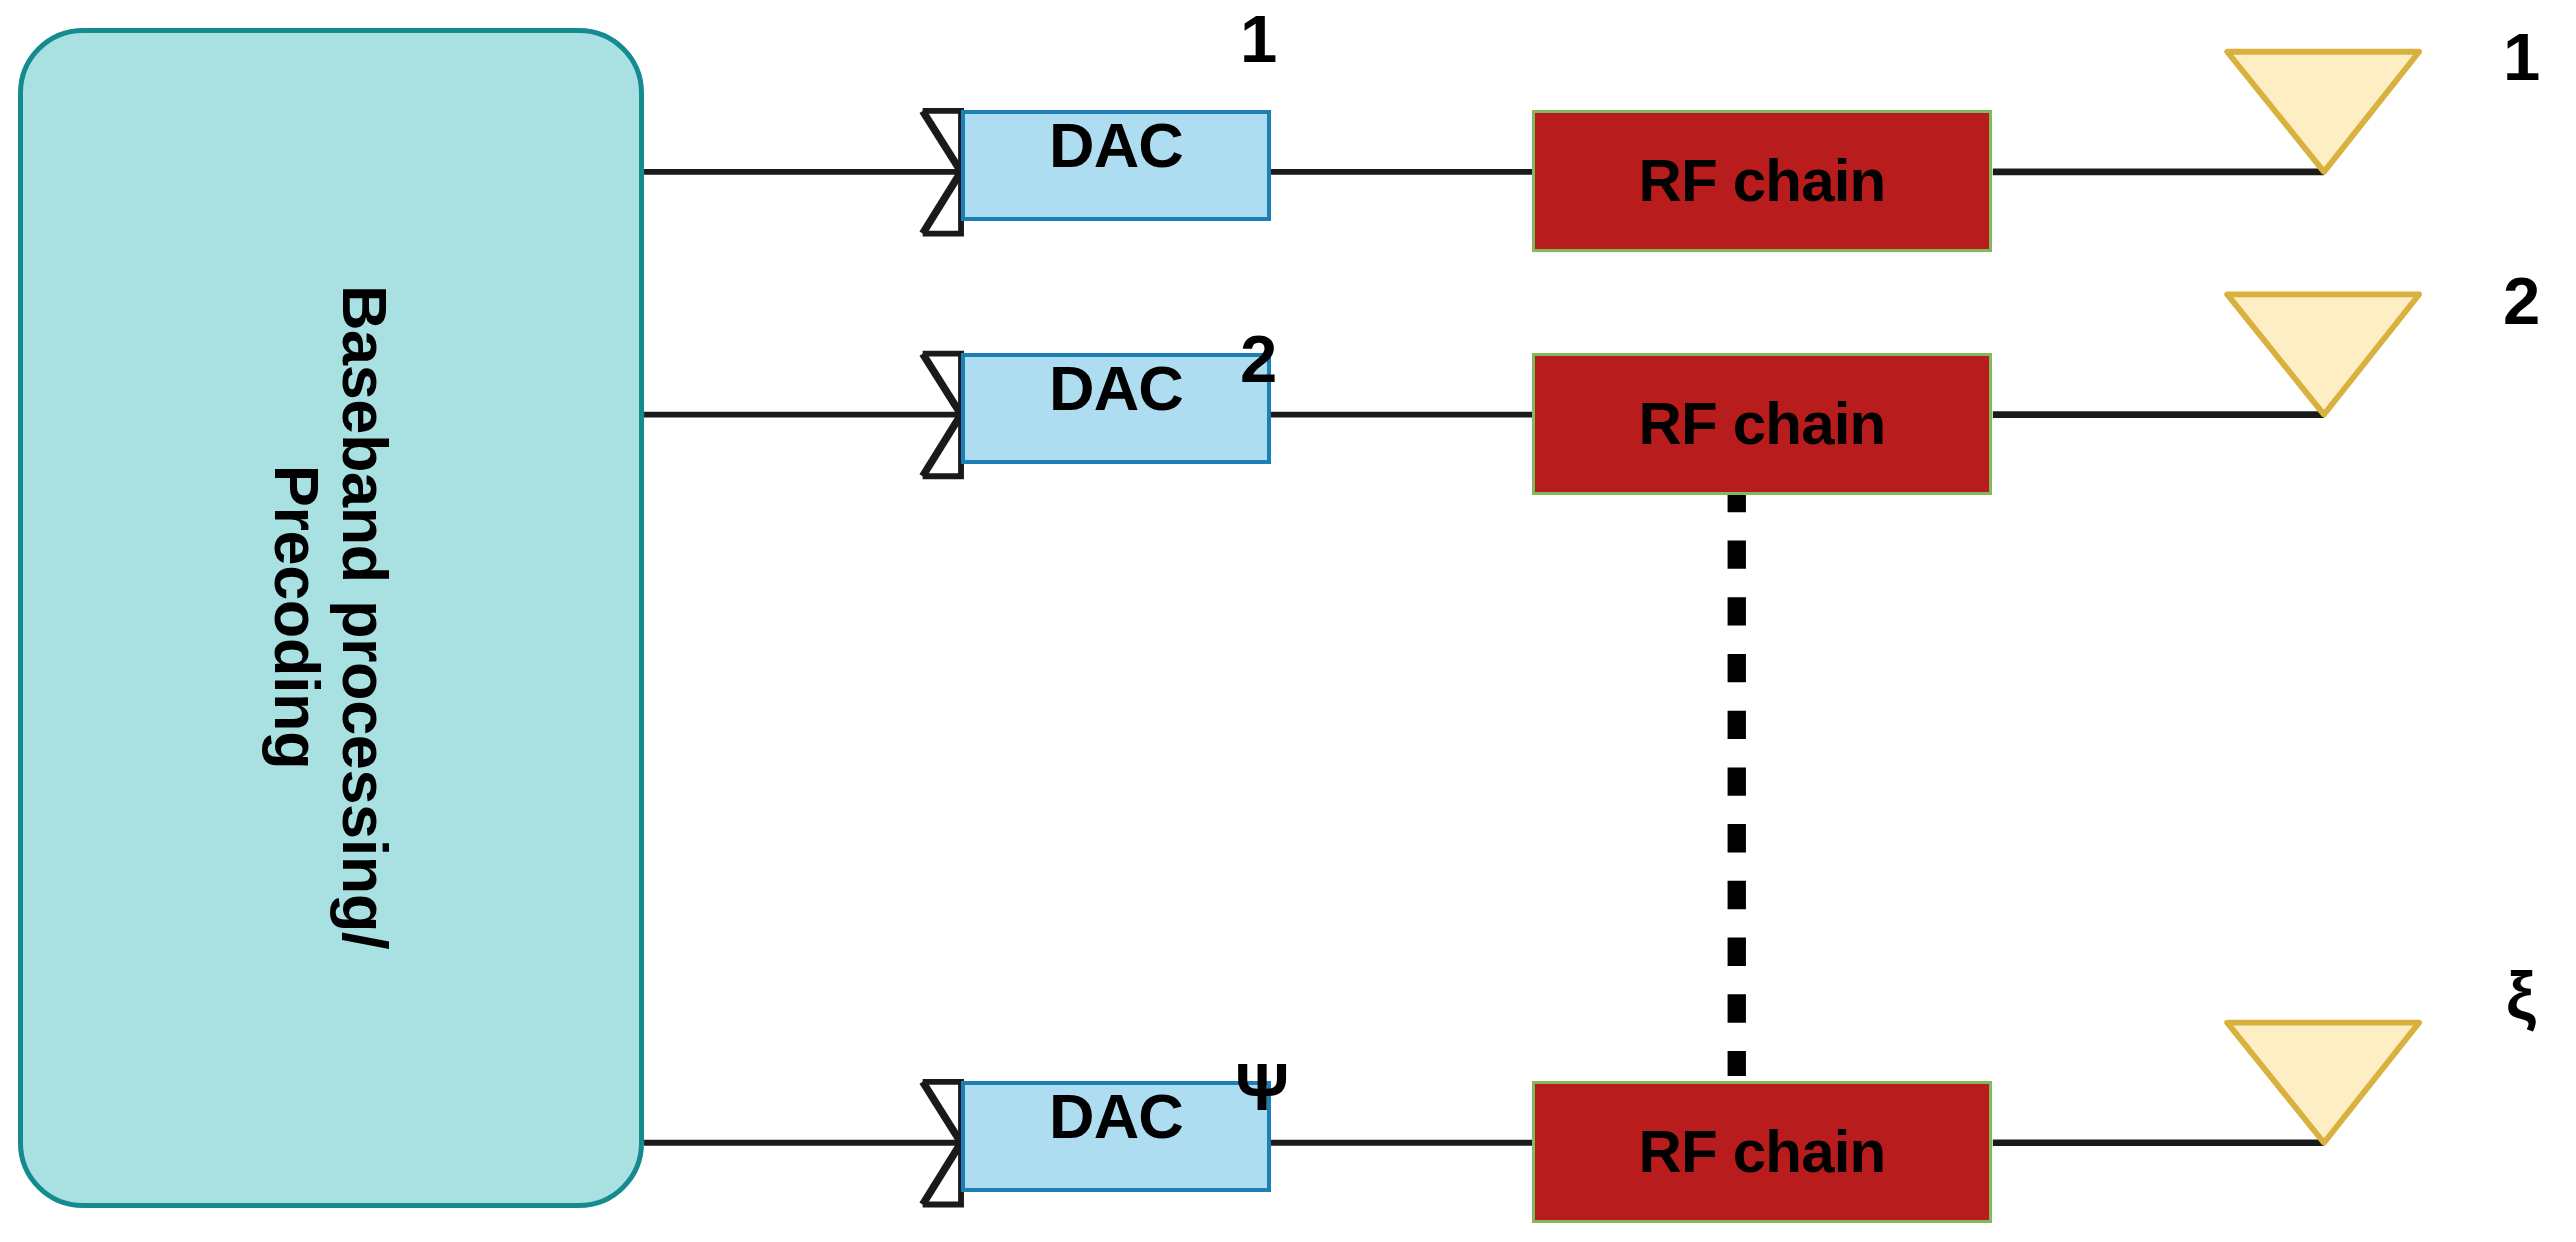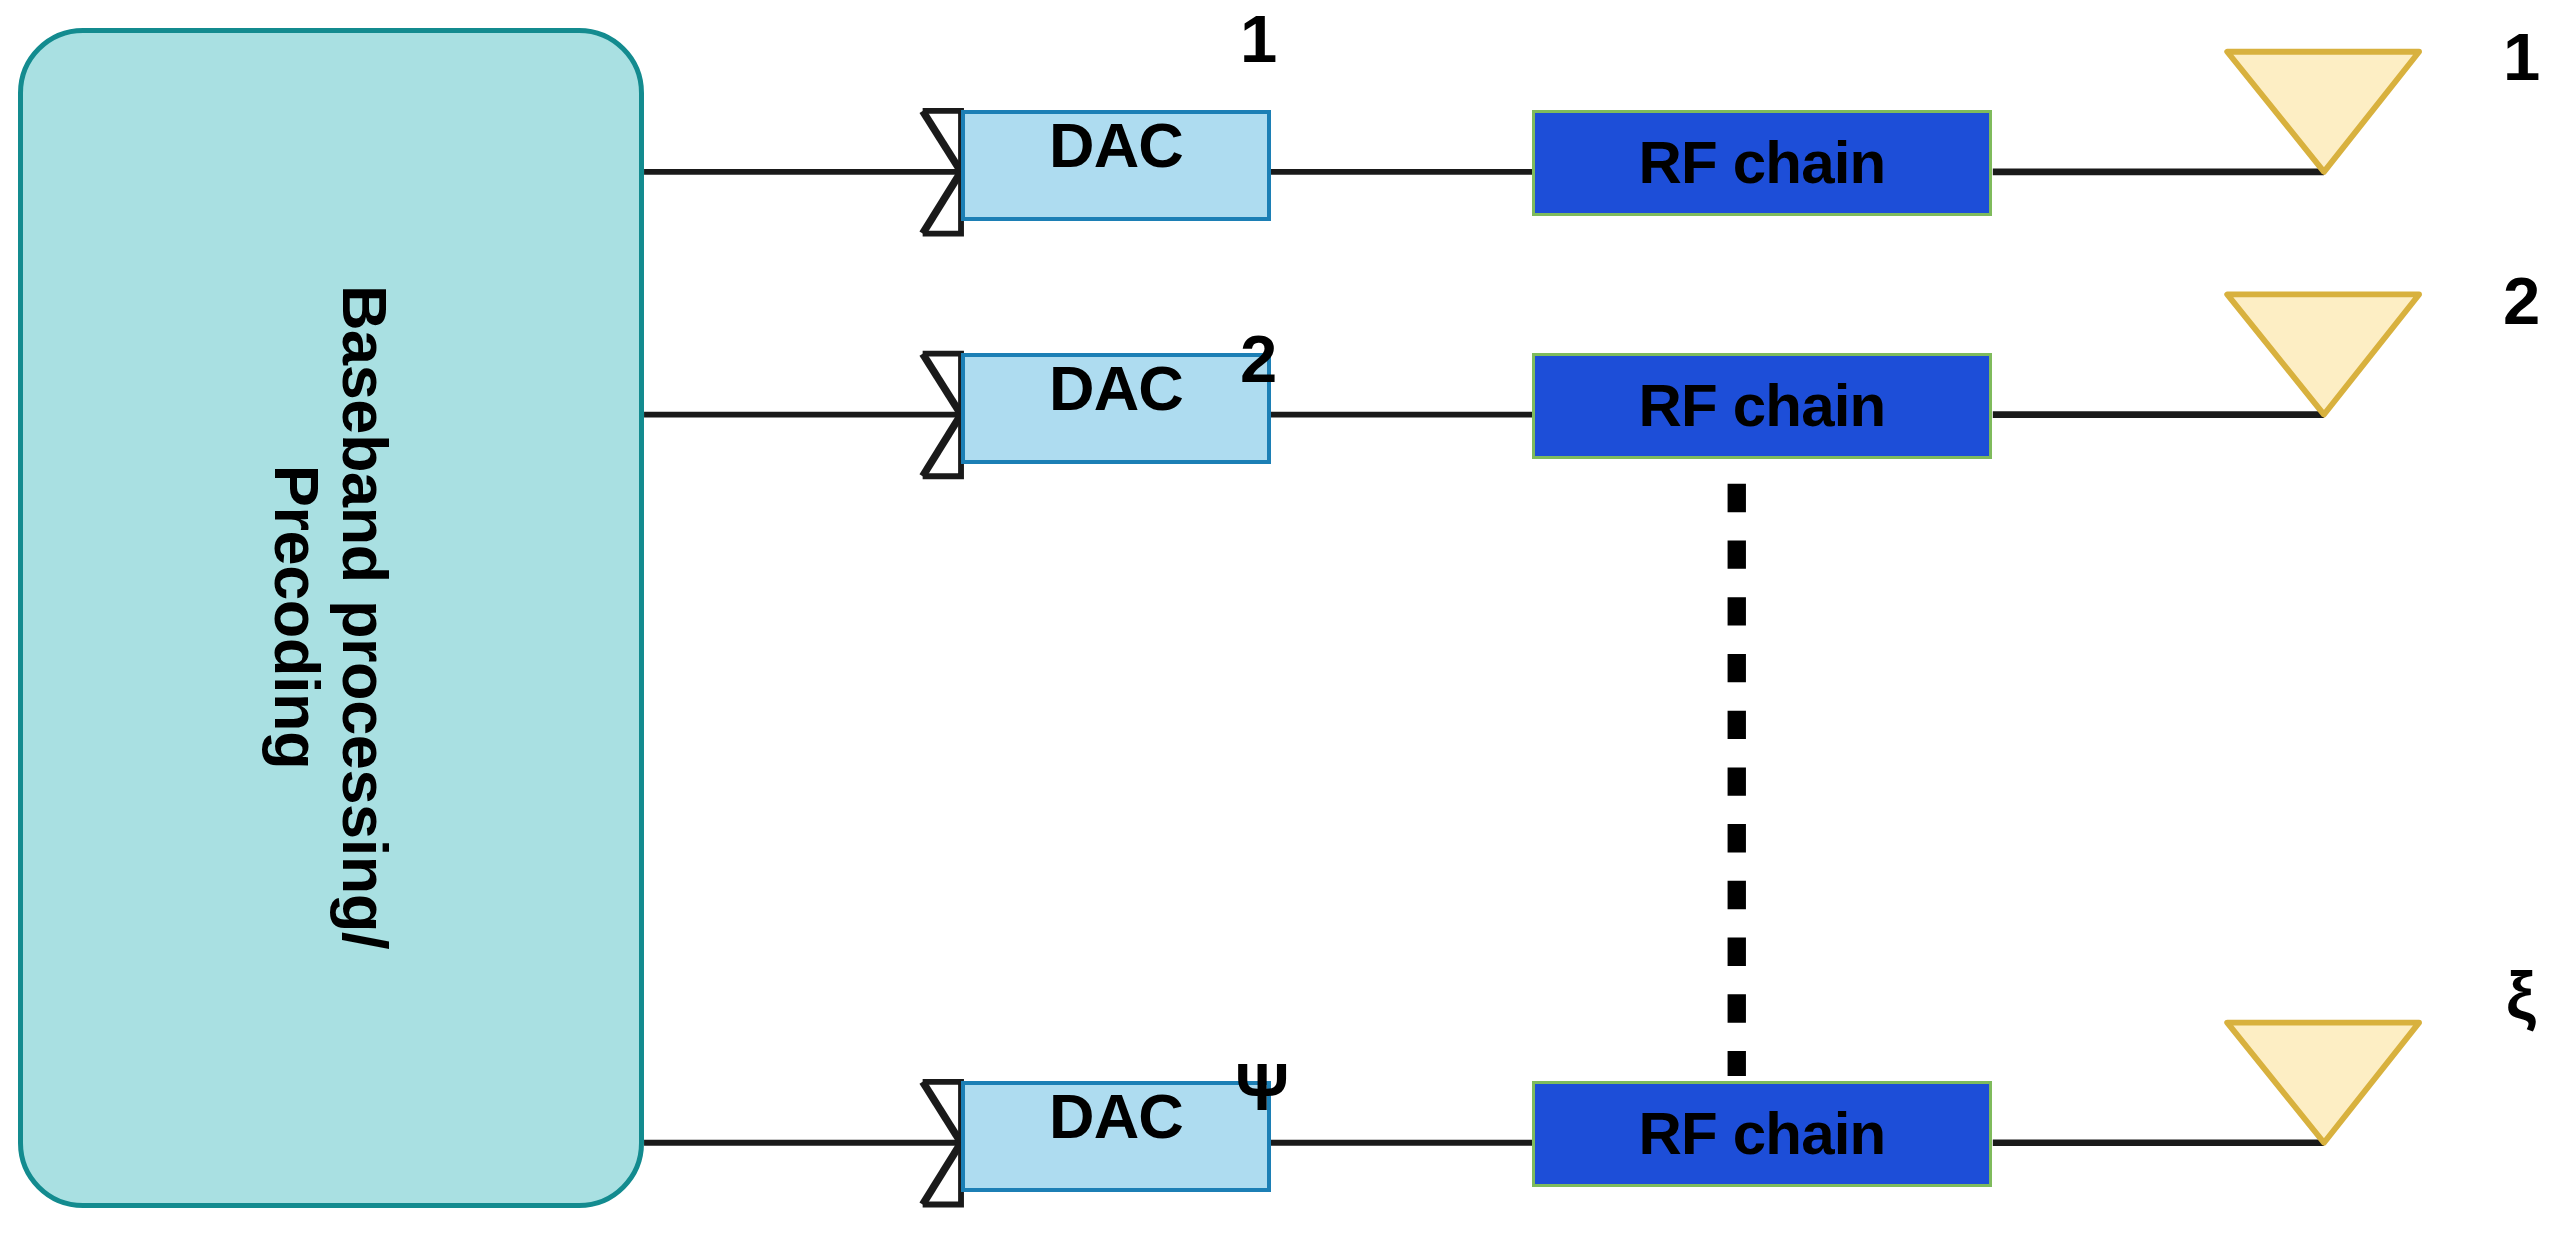--- a/index.html
+++ b/index.html
@@ -74,22 +74,22 @@
     font-size: 63px;
     font-weight: bold;
     color: #000000;
     letter-spacing: -0.8px;
     line-height: 1;
   }
   
   .rf-box {
     position: absolute;
     width: 460px;
-    height: 106px;
-    background: #1d4ed8;
+    height: 142px;
+    background: #b91c1c;
     border: 3.3px solid #7fbb5c;
     box-sizing: border-box;
     display: flex;
     align-items: center;
     justify-content: center;
   }
   .rf-label {
     font-size: 60px;
     font-weight: bold;
     color: #000000;

